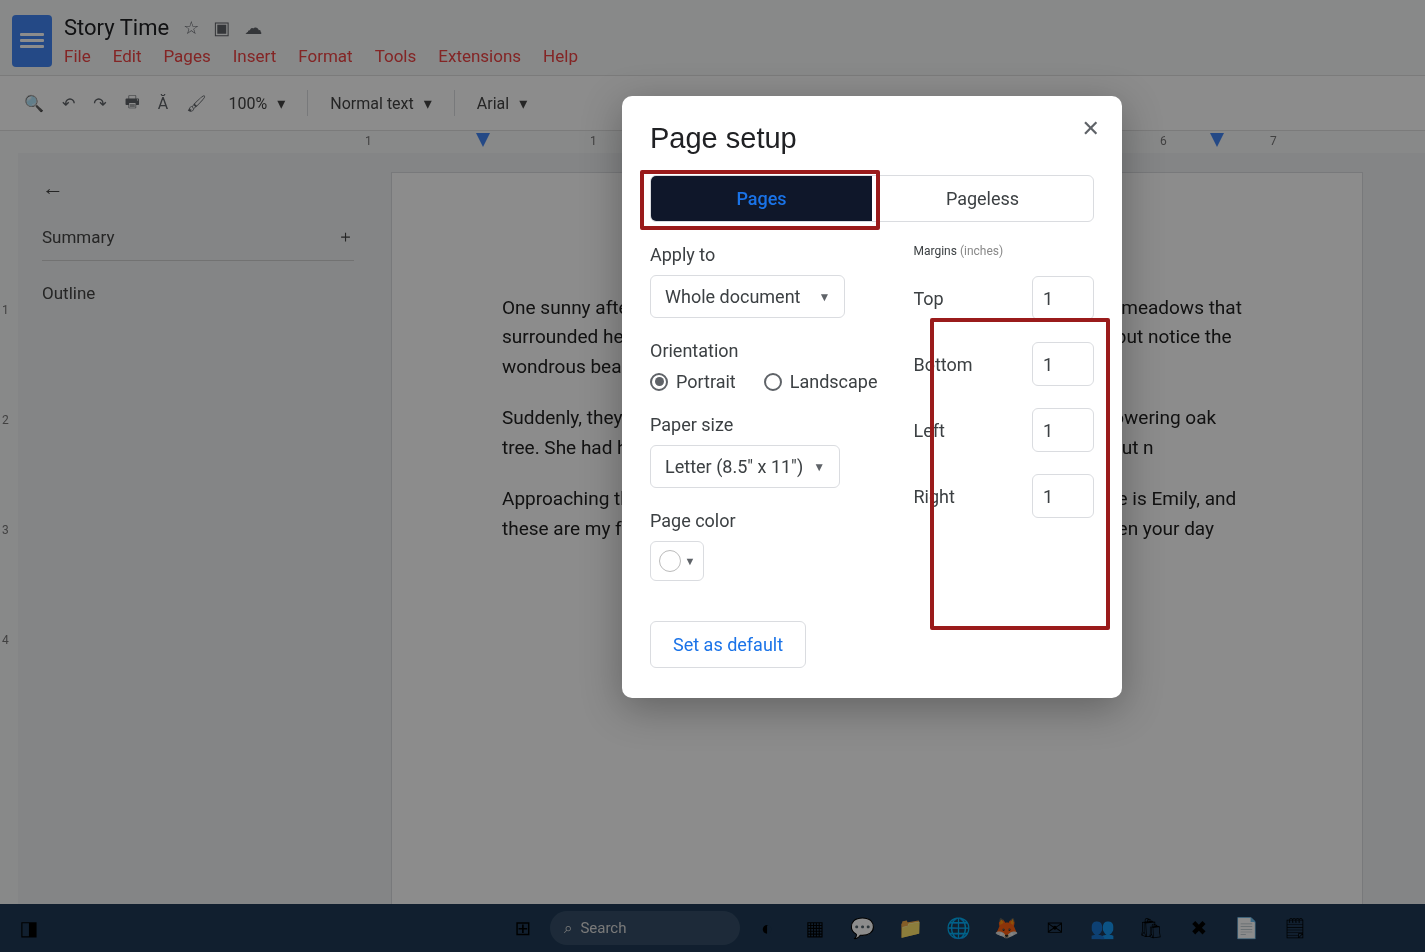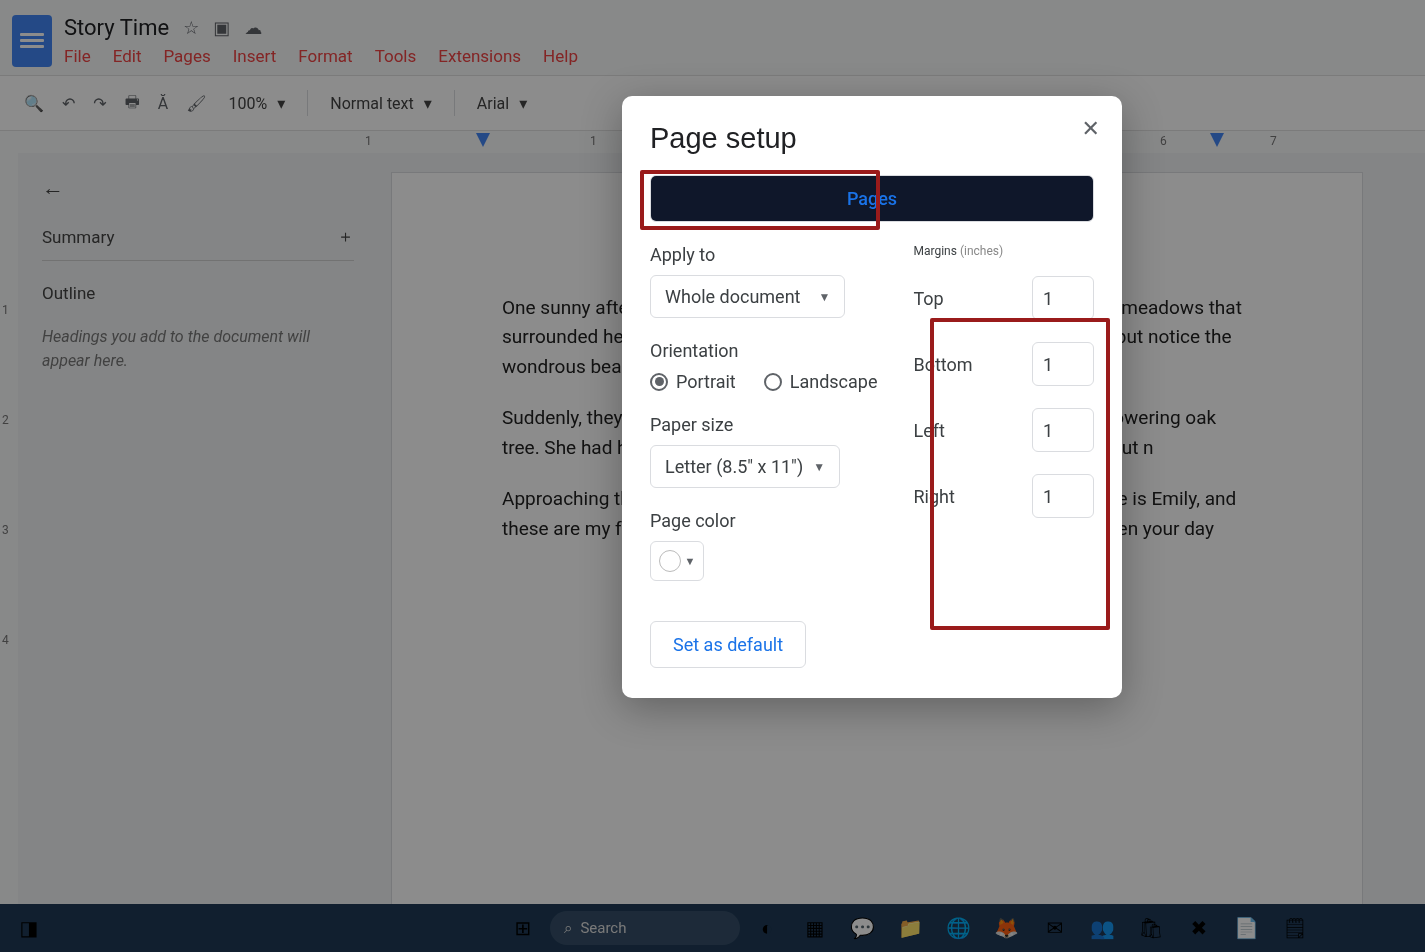--- a/index.html
+++ b/index.html
@@ -149,37 +149,37 @@
     <span class="vt" style="top:480px">4</span>
   </div>
   <div class="sidebar">
     <div class="back">←</div>
     <div class="row">
       <span>Summary</span>
       <span>＋</span>
     </div>
     <hr>
     <div style="margin-bottom:22px;">Outline</div>
-    <div class="hint">Headings you add to the document will appear here.</div>
   </div>
   <div class="page">
     <p>One sunny afternoon, a little girl named Emily went for a walk through the meadows that surrounded her village. As she wandered off the path, Emily couldn't help but notice the wondrous beauty around her—the brilliant wildflowers, the r</p>
     <p>Suddenly, they came across an old woman sitting on a bench beneath a towering oak tree. She had her eyes closed, and her face showed both joy and sorrow, but n</p>
     <p>Approaching the old woman, Emily gently said, "Hello there, dear. My name is Emily, and these are my friends. We wondered if there's anything we can do to brighten your day</p>
   </div>
 </div>
 
 <div class="scrim"></div>
 
 <div class="dialog">
   <h1>Page setup</h1>
   <span class="close">✕</span>
 
   <div class="tabs">
     <div class="tab active">Pages</div>
+    <div class="tab">Pageless</div>
   </div>
 
   <div class="cols">
     <div class="leftcol">
       <div class="section-label">Apply to</div>
       <div class="dropdown" style="margin-bottom:22px;gap:18px;">
         <span>Whole document</span>
           <span class="arrow">▼</span>
       </div>
 

